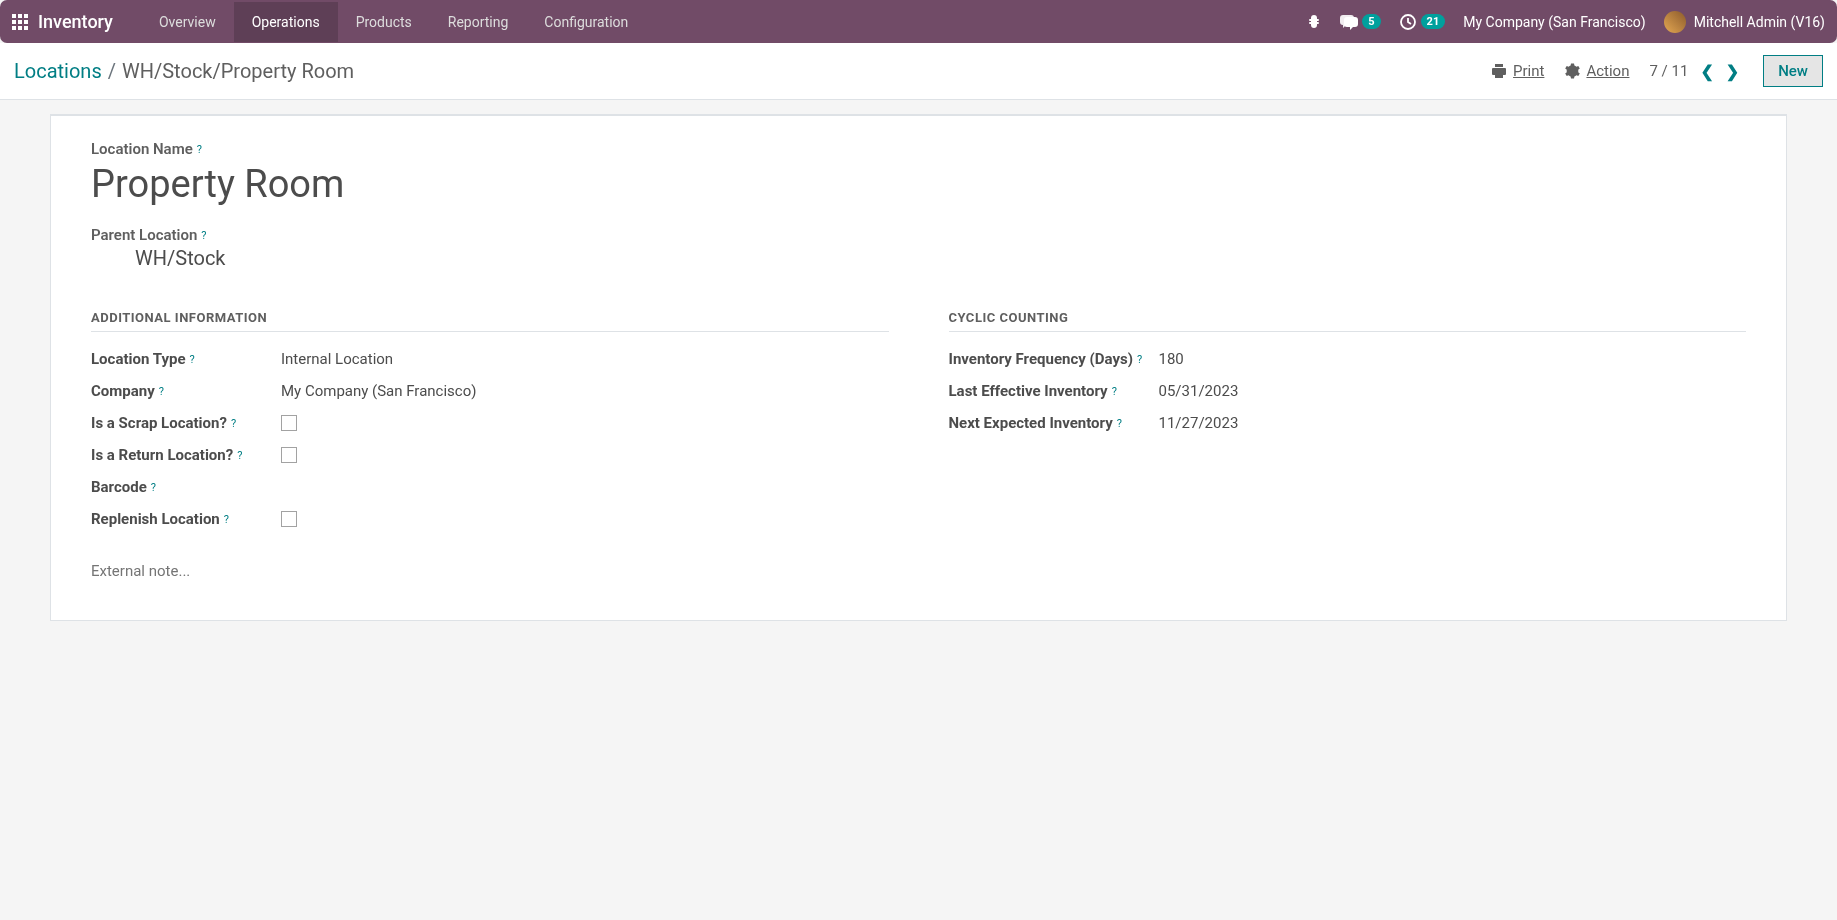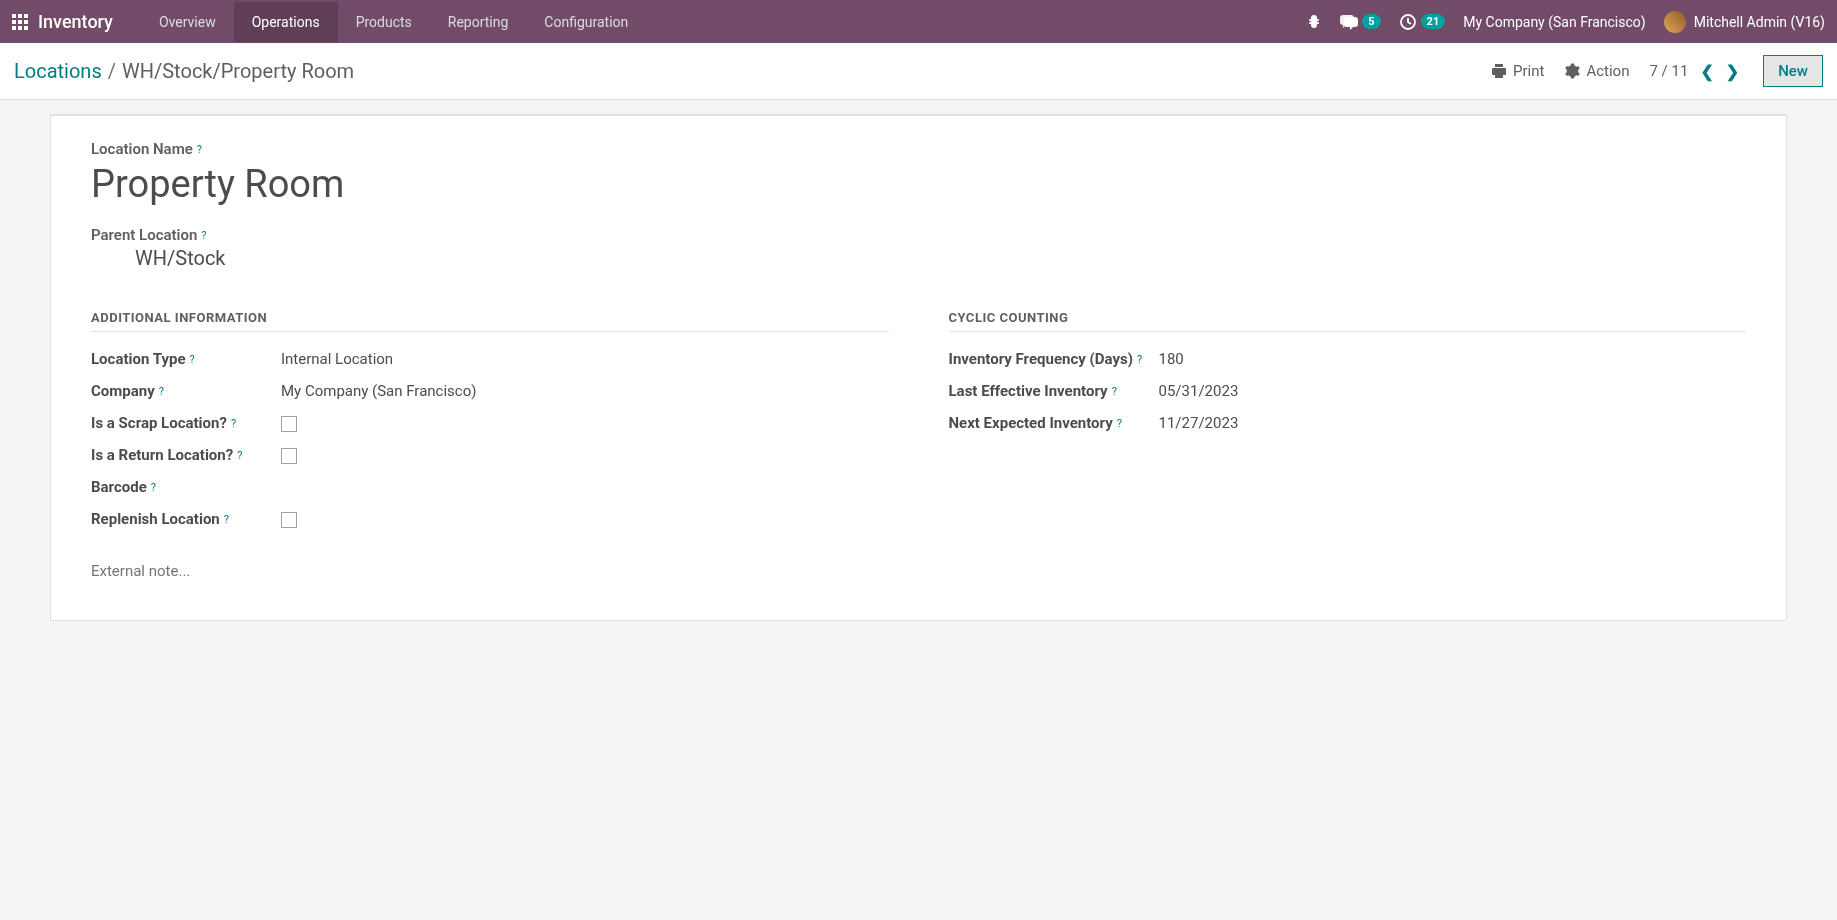--- a/index.html
+++ b/index.html
@@ -1,40 +1,40 @@
 <!DOCTYPE html>
 <html><head>
 <meta charset="utf-8">
 <style>
 * { margin: 0; padding: 0; box-sizing: border-box; font-family: -apple-system, BlinkMacSystemFont, "Segoe UI", Roboto, "Helvetica Neue", sans-serif; }
 body { background: #f5f5f5; }
 
 
-.navbar { background: #714B67; color: #fff; height: 43px; display: flex; align-items: center; padding: 0 12px; font-size: 14px; }
+.navbar { background: #714B67; color: #fff; height: 43px; display: flex; align-items: center; padding: 0 12px; font-size: 14px; border-radius: 7px; }
 .apps-icon { display: grid; grid-template-columns: repeat(3, 4px); grid-template-rows: repeat(3, 4px); gap: 2px; margin-right: 10px; cursor: pointer; }
 .apps-icon span { background: #fff; }
 .brand { font-size: 18px; font-weight: 500; margin-right: 28px; }
 .nav-items { display: flex; gap: 0; }
 .nav-item { padding: 12px 18px; color: #ddd; cursor: pointer; font-size: 14px; }
 .nav-item.active { background: #5e3f56; color: #fff; }
 .nav-right { margin-left: auto; display: flex; align-items: center; gap: 18px; }
 .nav-icon { color: #fff; cursor: pointer; display: flex; align-items: center; position: relative; }
 .badge { background: #00a09d; color: #fff; font-size: 11px; font-weight: bold; padding: 1px 6px; border-radius: 9px; margin-left: 4px; }
 .company-name { font-size: 14px; cursor: pointer; }
 .user-block { display: flex; align-items: center; gap: 8px; cursor: pointer; }
 .avatar { width: 22px; height: 22px; border-radius: 50%; background: linear-gradient(45deg, #e4a853, #8b5a2b); }
 
 
 .control-bar { background: #fff; border-bottom: 1px solid #dee2e6; padding: 12px 14px; display: flex; align-items: center; }
 .breadcrumb { display: flex; align-items: center; font-size: 20px; }
 .breadcrumb a { color: #017e84; text-decoration: none; cursor: pointer; }
 .breadcrumb .sep { color: #6c757d; margin: 0 6px; }
 .breadcrumb .current { color: #5f5f5f; }
 .control-right { margin-left: auto; display: flex; align-items: center; gap: 20px; }
-.ctrl-btn { display: flex; align-items: center; gap: 6px; color: #5f5f5f; font-size: 15px; cursor: pointer; }
+.ctrl-btn { display: flex; align-items: center; gap: 6px; color: #5f5f5f; font-size: 15px; cursor: pointer; text-decoration: underline; }
 .pager { color: #5f5f5f; font-size: 15px; display: flex; align-items: center; gap: 8px; }
 .pager-arrows { display: flex; gap: 4px; }
 .pager-arrows span { color: #017e84; cursor: pointer; font-size: 16px; font-weight: bold; padding: 0 4px; }
 .new-btn { border: 1px solid #017e84; color: #017e84; background: #e5e5e5; padding: 6px 14px; font-size: 15px; cursor: pointer; font-weight: 500; }
 
 
 .main-card { background: #fff; margin: 14px 50px; border: 1px solid #dee2e6; position: relative; }
 .button-box { display: flex; justify-content: flex-end; border-bottom: 1px solid #dee2e6; }
 .stat-btn { display: flex; align-items: center; gap: 10px; padding: 12px 18px; border-left: 1px solid #dee2e6; cursor: pointer; min-width: 170px; }
 .stat-btn.highlighted { border: 2px solid #e8360a; margin: -1px -1px -1px 0; }
@@ -44,21 +44,21 @@
 
 .sheet { padding: 24px 40px 40px 40px; }
 .field-label { font-size: 15px; color: #5f5f5f; font-weight: 600; display: flex; align-items: center; gap: 4px; }
 .help { color: #017e84; font-size: 11px; font-weight: normal; vertical-align: super; }
 .loc-name { font-size: 38px; color: #4c4c4c; margin: 4px 0 20px 0; }
 .parent-loc { font-size: 20px; color: #4c4c4c; margin-top: 2px; margin-left: 44px; }
 
 .two-col { display: flex; gap: 60px; margin-top: 40px; }
 .col { flex: 1; }
 .section-title { font-size: 13px; font-weight: 700; color: #5f5f5f; letter-spacing: 0.5px; padding-bottom: 6px; border-bottom: 1px solid #dee2e6; margin-bottom: 18px; }
-.form-row { display: flex; align-items: flex-end; margin-bottom: 14px; }
+.form-row { display: flex; align-items: center; margin-bottom: 14px; }
 .form-row .field-label { width: 190px; flex-shrink: 0; font-weight: 700; color: #4c4c4c; }
 .form-row .value { color: #4c4c4c; font-size: 15px; }
 .checkbox { width: 16px; height: 16px; border: 1px solid #a2a2a2; background: #fff; }
 .note-input { border: none; outline: none; font-size: 15px; color: #888; width: 100%; margin-top: 20px; }
 
 svg { display: block; }
 </style>
 </head>
 <body>
 

